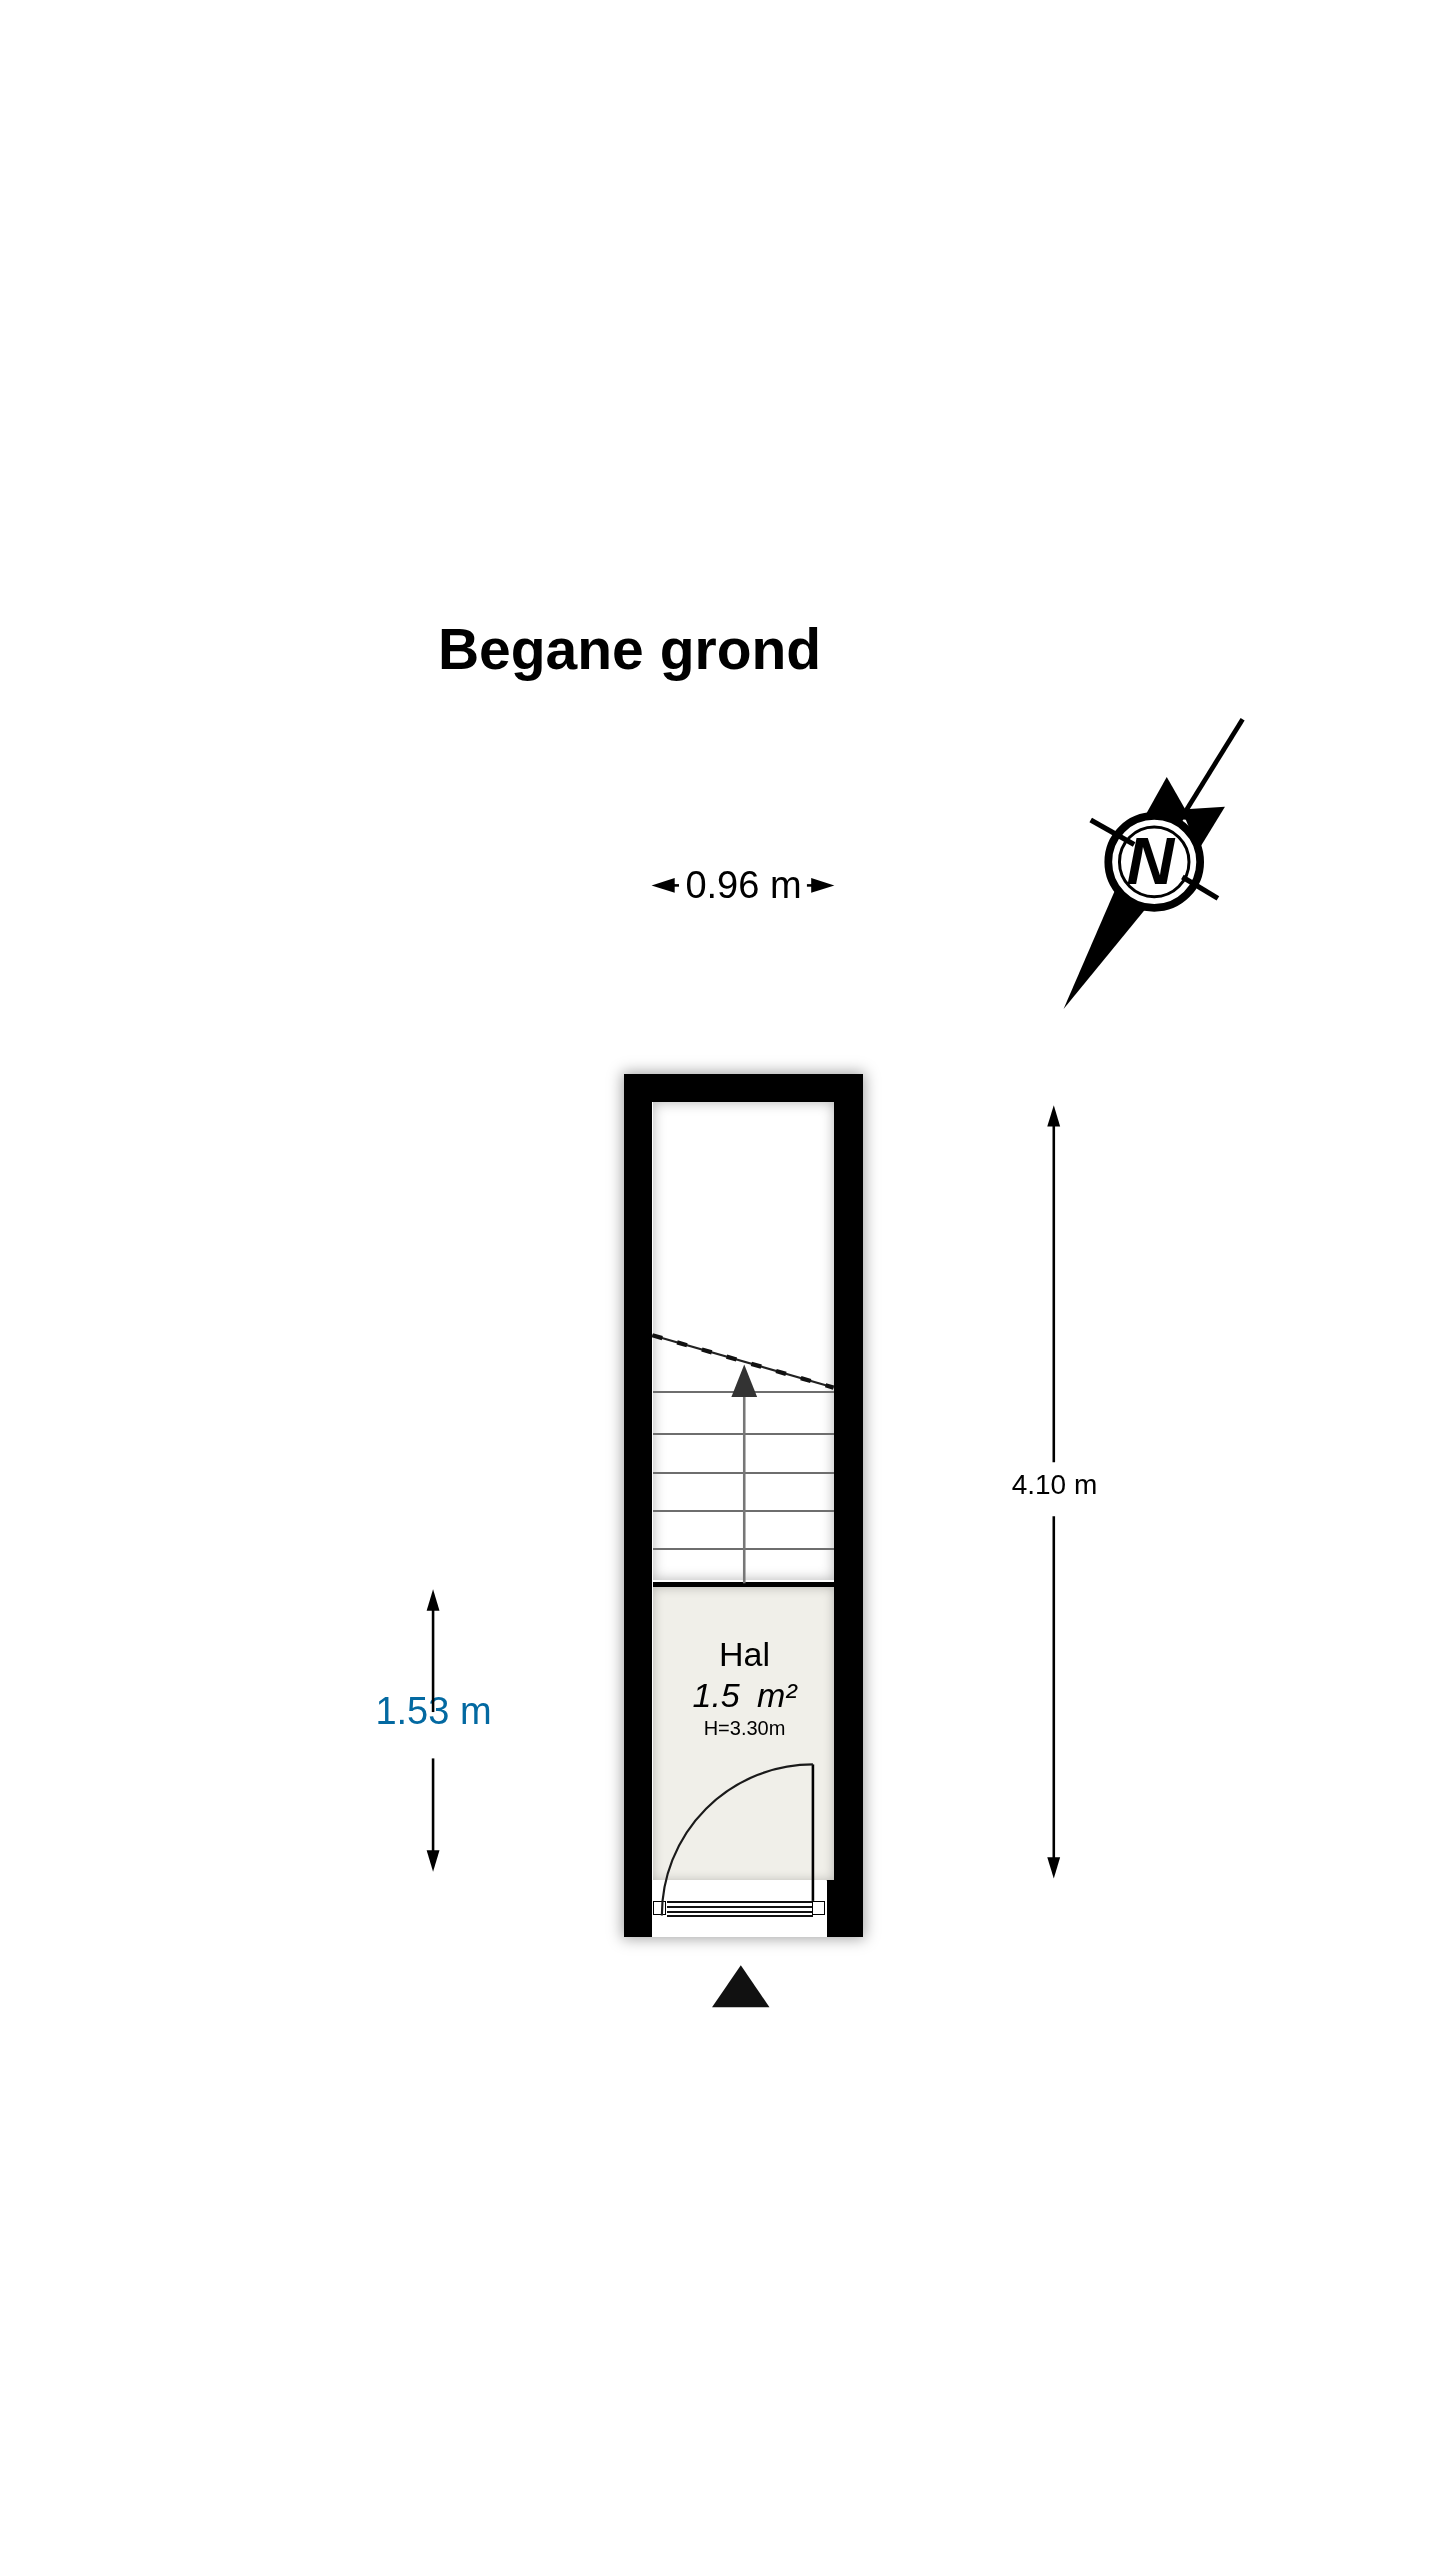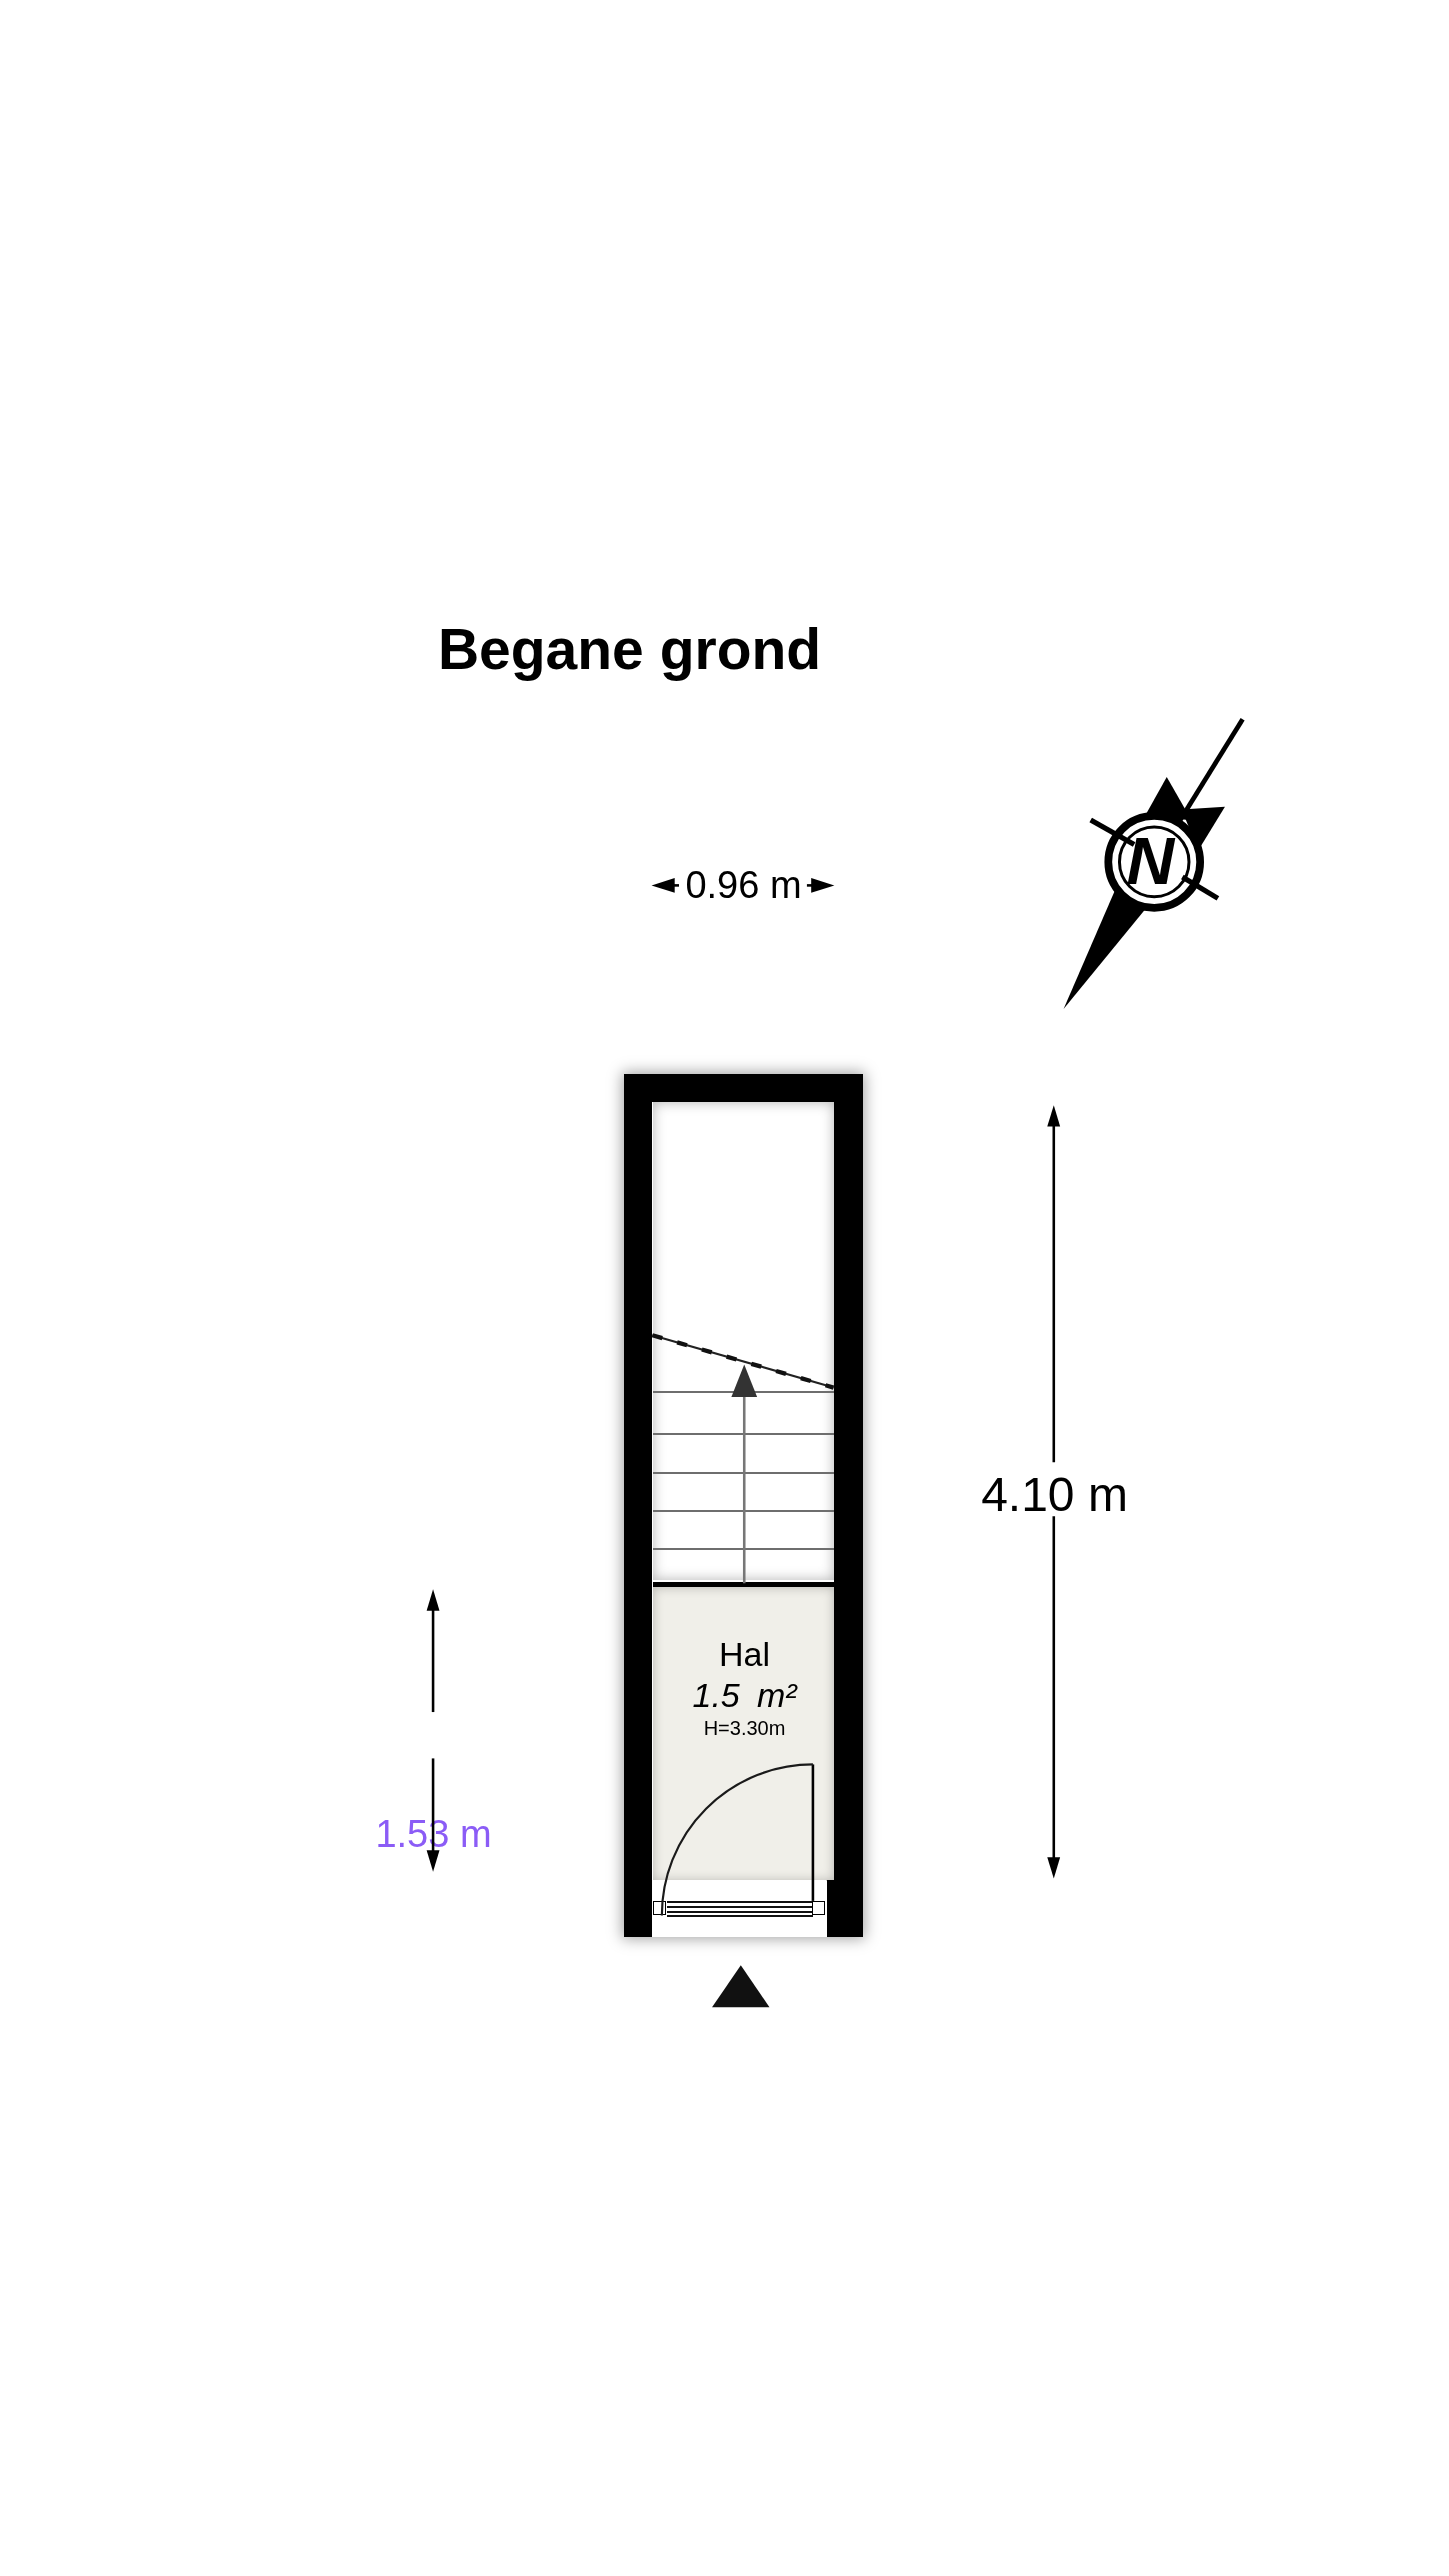--- a/index.html
+++ b/index.html
@@ -53,23 +53,23 @@
   <div class="abs" style="left:812px;top:1901px;width:11px;height:12px;background:#fff;border:1.7px solid #000;"></div>
 
   <div class="abs ctr" style="left:658px;top:1637px;width:173px;font-size:34px;line-height:1;color:#000;">Hal</div>
 
   <div class="abs ctr" style="left:658px;top:1678px;width:173px;font-size:34px;line-height:1;color:#000;word-spacing:7.7px;font-style:italic;">1.5 m²</div>
 
   <div class="abs ctr" style="left:658px;top:1718px;width:173px;font-size:20px;line-height:1;color:#000;">H=3.30m</div>
 
   <div class="abs ctr" style="left:572px;top:866px;width:343px;font-size:38px;line-height:1;color:#000;">0.96 m</div>
 
-  <div class="abs ctr" style="left:262px;top:1815px;width:343px;font-size:38px;line-height:1;color:#8b5cf6;">1.53 m</div>
+  <div class="abs ctr" style="left:262px;top:1692px;width:343px;font-size:38px;line-height:1;color:#0369a1;">1.53 m</div>
 
-  <div class="abs ctr" style="left:883px;top:1471px;width:343px;font-size:48px;line-height:1;color:#000;">4.10 m</div>
+  <div class="abs ctr" style="left:883px;top:1471px;width:343px;font-size:28px;line-height:1;color:#000;">4.10 m</div>
 
   <svg class="abs" style="left:0;top:0;" width="1449" height="2576" viewBox="0 0 1688 3000">
 
     <g>
 
       <line x1="1344.6" y1="1003.6" x2="1447.6" y2="837.4" stroke="#000" stroke-width="5.5"></line>
 
       <polygon points="1239,1175 1379,1004 1326,974" fill="#000"></polygon>
 
       <polygon points="1359.2,904.8 1334,950 1388,955" fill="#000"></polygon>

